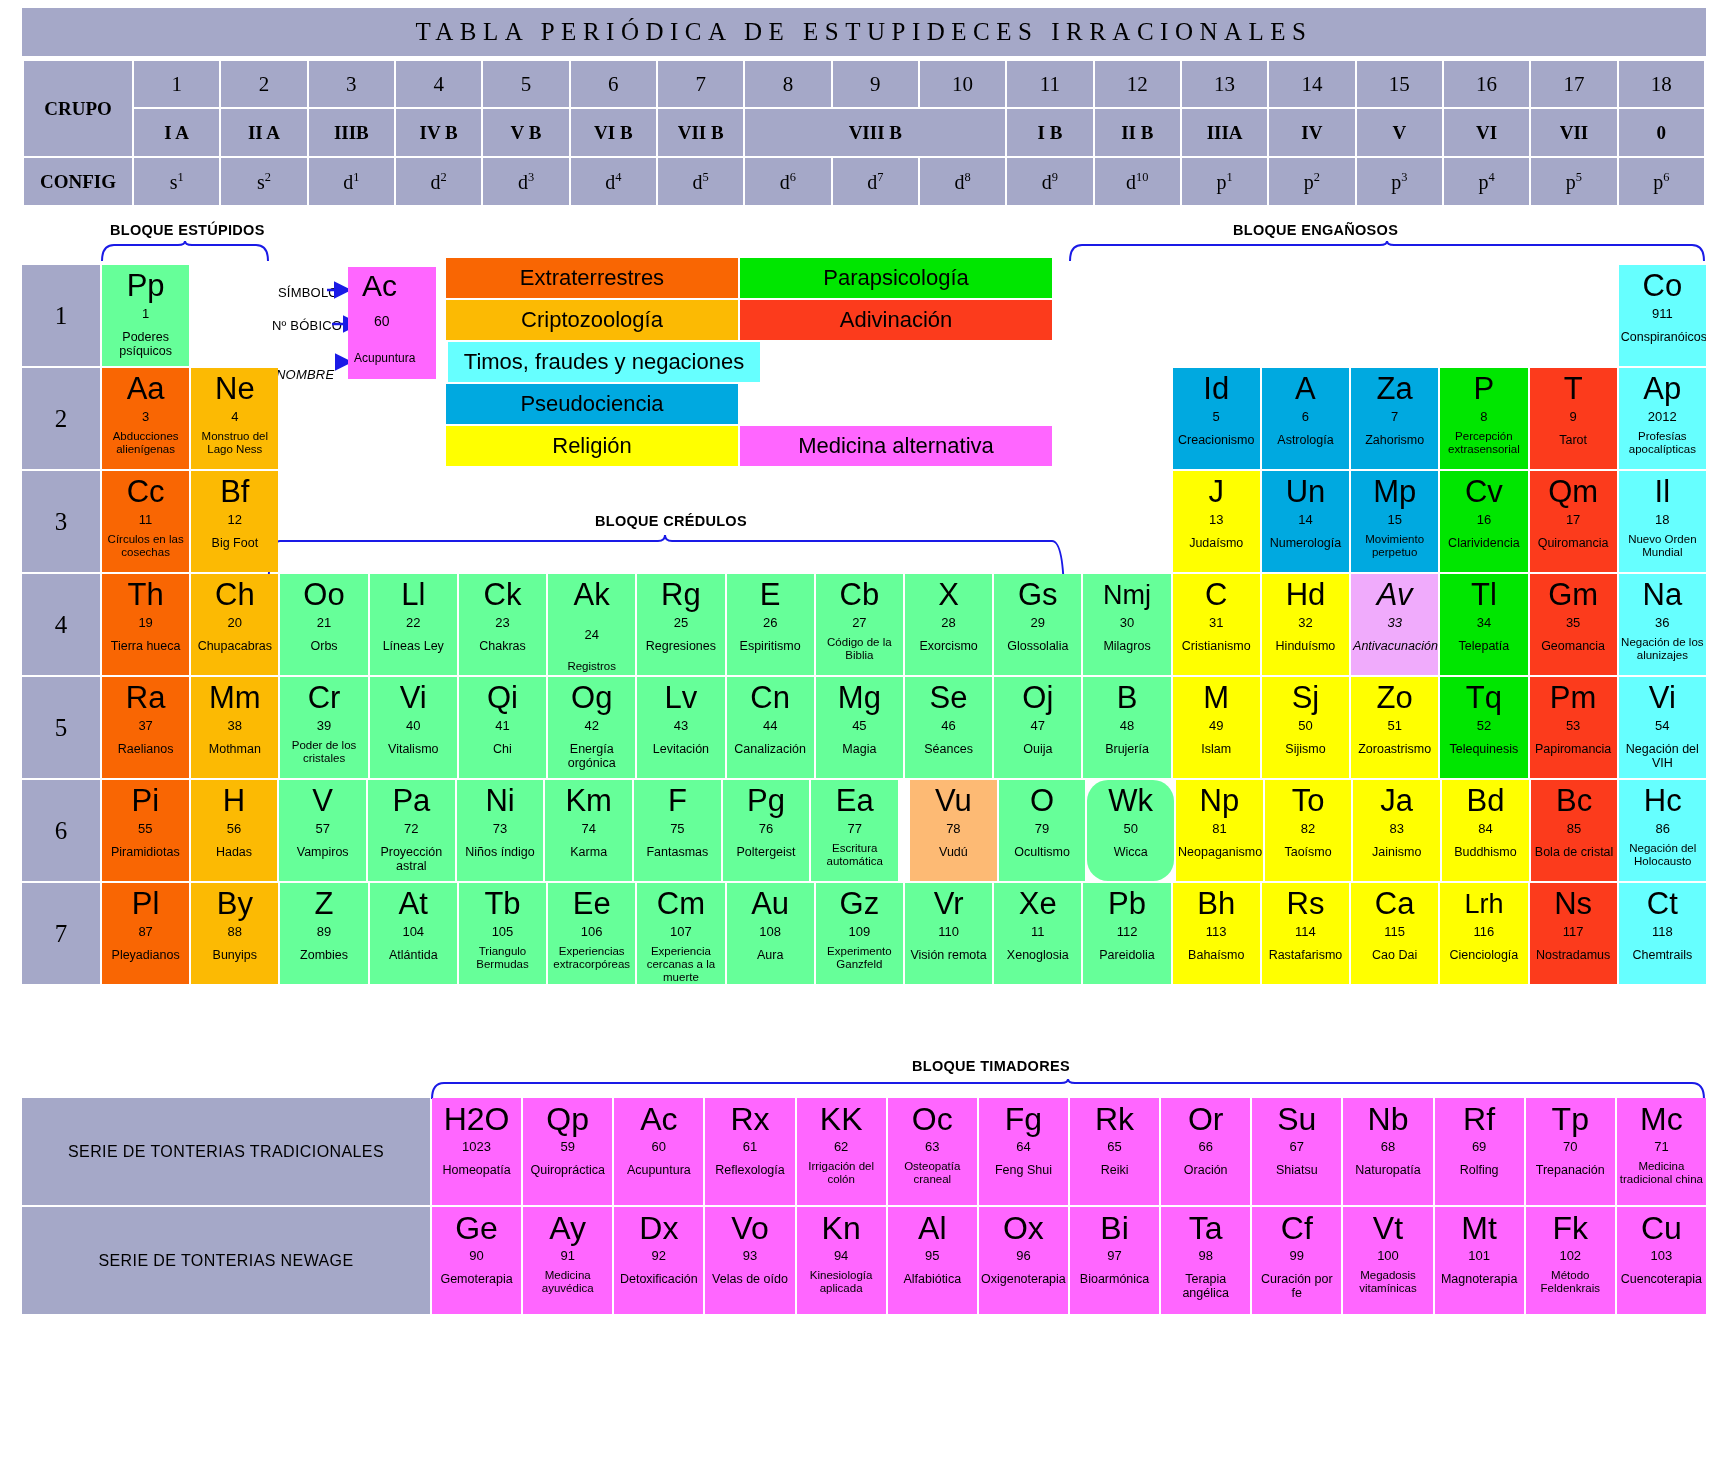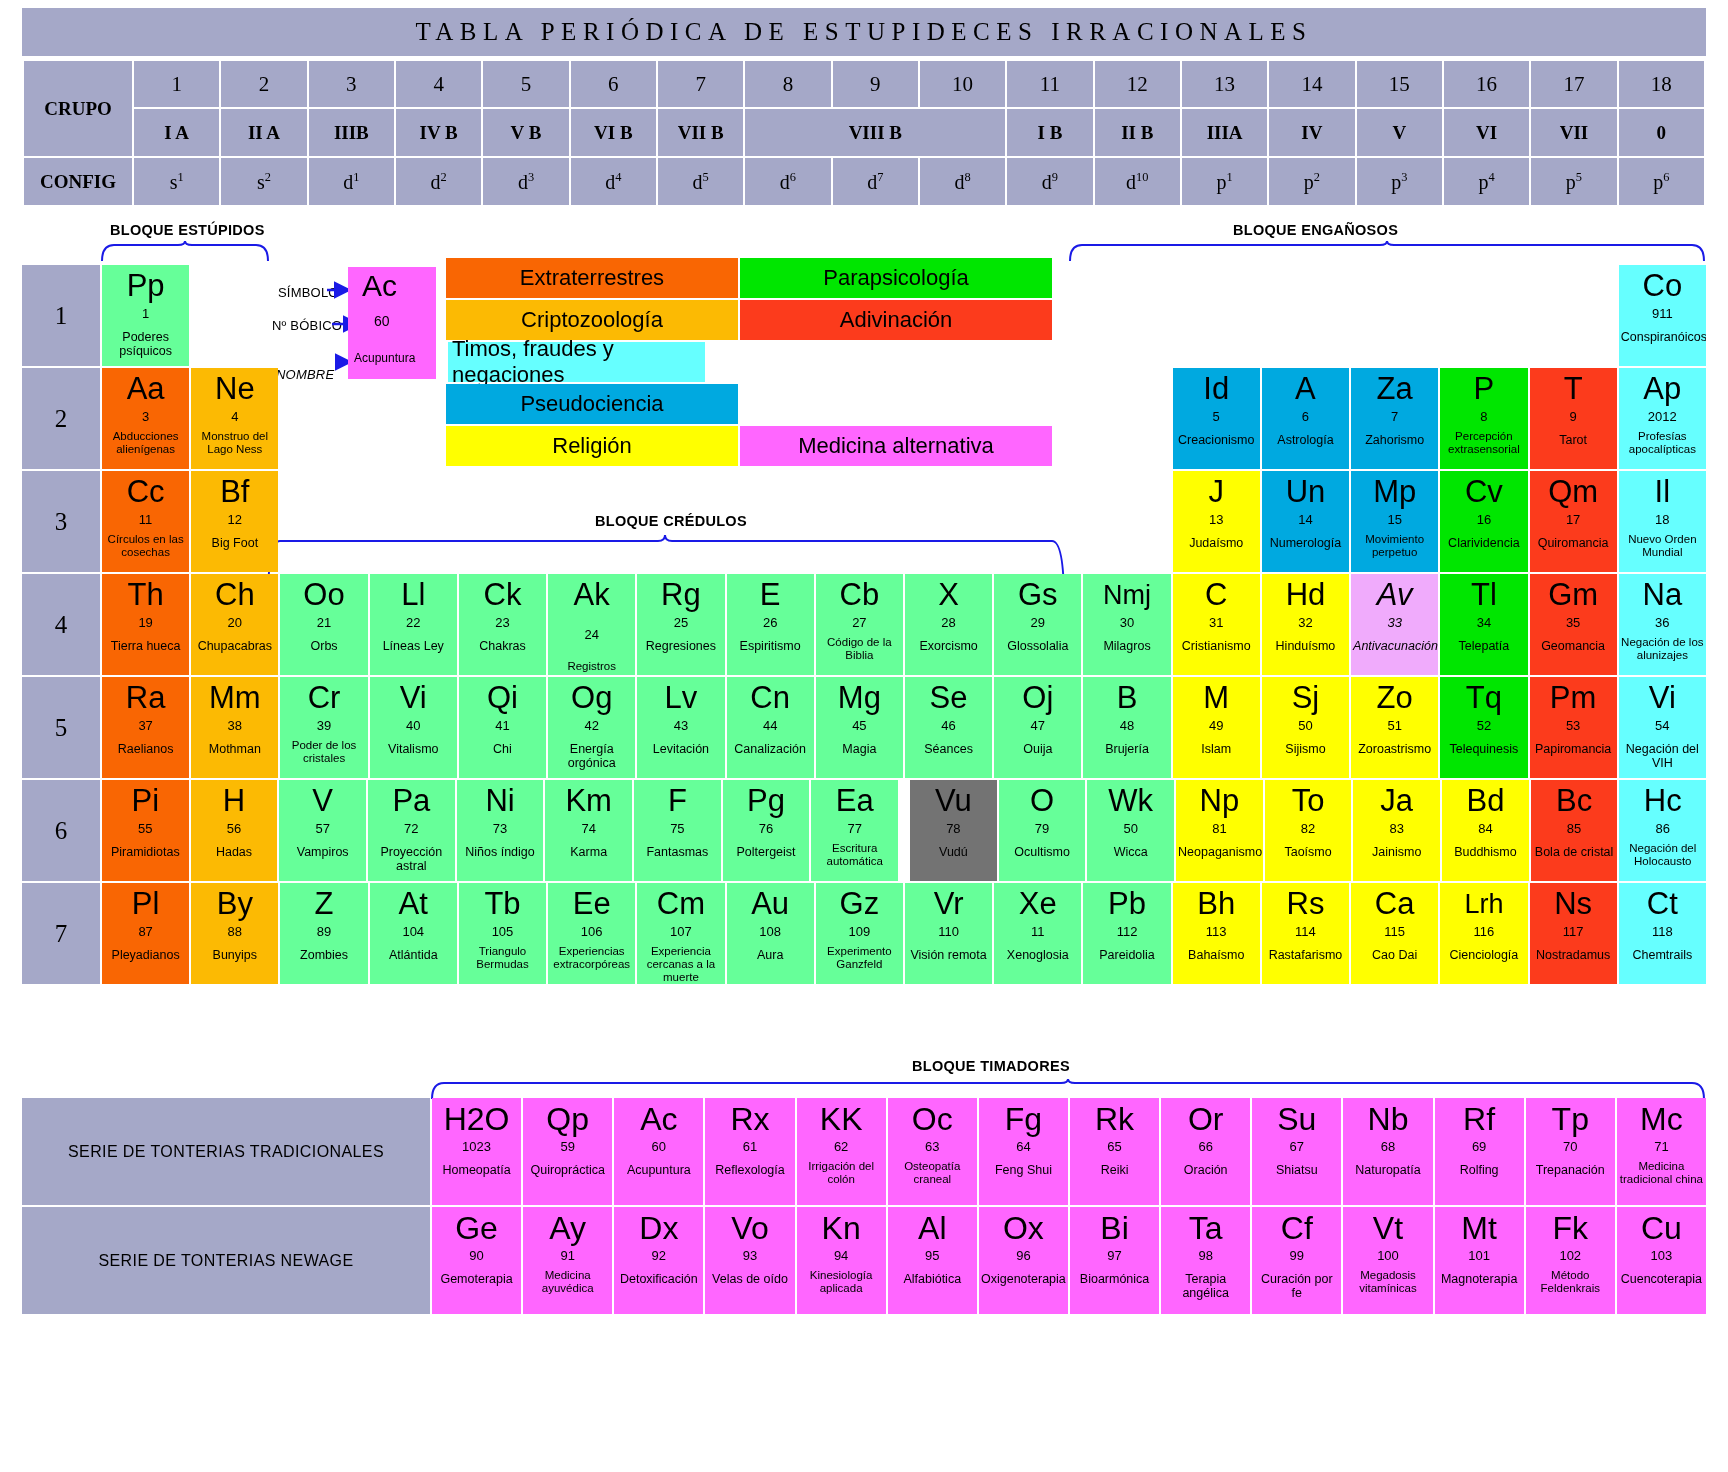--- a/index.html
+++ b/index.html
@@ -246,21 +246,21 @@
   <div class="legend" id="legend">
       <div class="lrow">
         <div class="lcell" style="background:#f96603; width:292px;">Extraterrestres</div>
         <div class="lcell" style="background:#00e600; width:312px; margin-left:2px;">Parapsicología</div>
       </div>
       <div class="lrow">
         <div class="lcell" style="background:#fcba03; width:292px;">Criptozoología</div>
         <div class="lcell" style="background:#fc3b1c; width:312px; margin-left:2px;">Adivinación</div>
       </div>
       <div class="lrow">
-        <div class="lcell" style="background:#66ffff; width:257px; margin-left:2px;">Timos, fraudes y negaciones</div>
+        <div class="lcell" style="background:#66ffff; width:312px; margin-left:2px;">Timos, fraudes y negaciones</div>
       </div>
       <div class="lrow">
         <div class="lcell" style="background:#00a9e0; width:292px;">Pseudociencia</div>
       </div>
       <div class="lrow">
         <div class="lcell" style="background:#ffff00; width:292px;">Religión</div>
         <div class="lcell" style="background:#ff66ff; width:312px; margin-left:2px;">Medicina alternativa</div>
       </div>
     </div>
 
@@ -626,31 +626,31 @@
         <div class="cell" style="background:#66ff99;">
           <div class="sym">Pg</div>
           <div class="num">76</div>
           <div class="nm">Poltergeist</div>
         </div>
         <div class="cell" style="background:#66ff99;">
           <div class="sym">Ea</div>
           <div class="num">77</div>
           <div class="nm tight">Escritura automática</div>
         </div>
-        <div class="cell" style="background:#737373;margin-left:10px;">
+        <div class="cell" style="background:#fdba74;margin-left:10px;">
           <div class="sym">Vu</div>
           <div class="num">78</div>
           <div class="nm">Vudú</div>
         </div>
         <div class="cell" style="background:#66ff99;">
           <div class="sym">O</div>
           <div class="num">79</div>
           <div class="nm">Ocultismo</div>
         </div>
-        <div class="cell" style="background:#66ff99;">
+        <div class="cell" style="background:#66ff99;border-radius:21px;">
           <div class="sym">Wk</div>
           <div class="num">50</div>
           <div class="nm">Wicca</div>
         </div>
         <div class="cell" style="background:#ffff00;">
           <div class="sym">Np</div>
           <div class="num">81</div>
           <div class="nm">Neopaganismo</div>
         </div>
         <div class="cell" style="background:#ffff00;">

